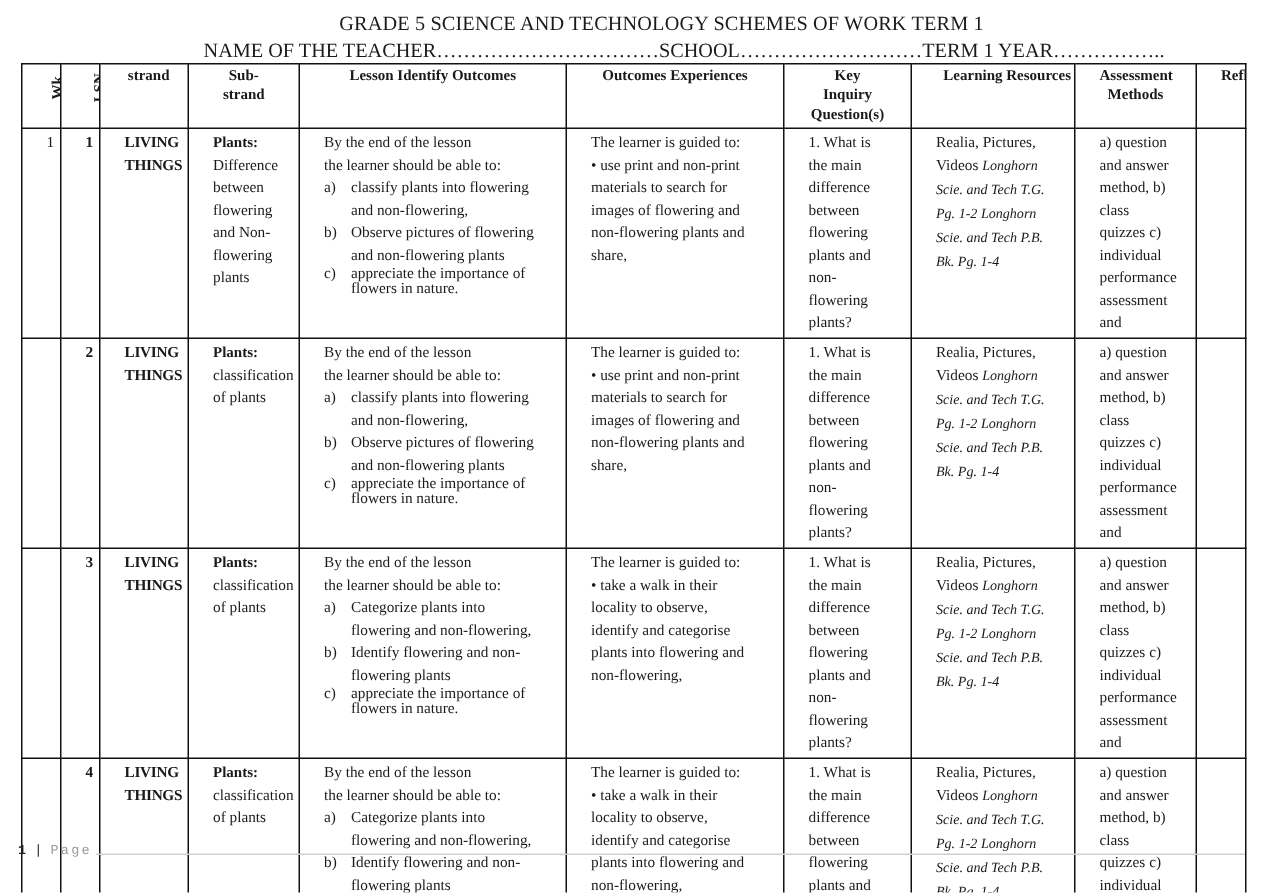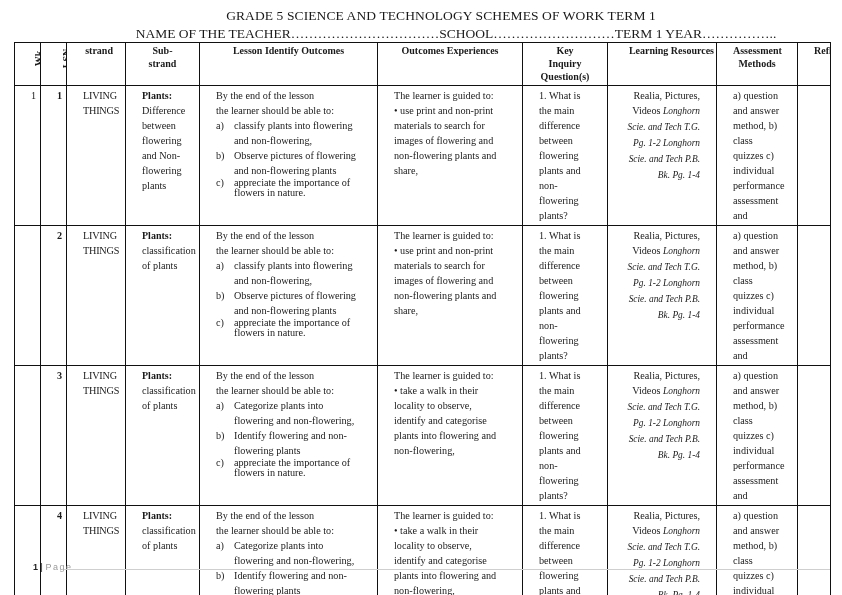--- a/index.html
+++ b/index.html
@@ -16,34 +16,34 @@
   table.sow th { font-weight:bold; text-align:center; height:27px; padding-top:1px;
                  font-size:10px; line-height:13px; }
   table.sow th.strand { text-align:right; padding-right:12px; }
   table.sow th.res { text-align:right; padding-right:2px; }
   table.sow th.refl { text-align:center; }
   .vert { display:inline-block; transform:rotate(-90deg); transform-origin:center;
           margin-top:8px; font-weight:bold; }
   tr.row td { height:113px; }
   tr.row.last td { height:118px; }
   .bold { font-weight:bold; }
-  .strand-cell { font-weight:normal; font-size:10px; line-height:14px; letter-spacing:-0.2px;margin-left:32px; }
+  .strand-cell { font-weight:bold; font-size:10px; line-height:14px; letter-spacing:-0.2px;margin-left:32px; }
   .sub-title { font-weight:bold; font-size:10px; }
   .outcomes { font-size:9.6px; line-height:14.5px; }
   .outcomes .li { display:flex; }
   .outcomes .mk { width:18px; flex:0 0 18px; }
   .outcomes .tx { flex:1; }
   .outcomes .last-li { line-height:10px; }
   .exp { font-size:9.6px; line-height:15px; }
   .kiq { font-size:10.4px; line-height:15.2px; }
-  .res { font-size:10.2px; line-height:14.5px;text-align:right; }
+  .res { font-size:10.2px; line-height:14.5px; }
   .res i { font-size:9.4px; }
   .assess { font-size:10px; line-height:15.2px; }
-  .footer { position:absolute; left:33px; top:562px; font-size:9px;
-            font-family:Liberation Sans, sans-serif; color:#222; }
+  .footer { position:absolute; left:12px; top:562px; font-size:9px;
+            font-family:Liberation Mono, monospace; color:#222; }
   .footer .pg { color:#9a9a9a; letter-spacing:1.5px; }
   .footer-line { position:absolute; left:64px; top:569px; width:766px; height:1px; background:#cfcfcf; }
 </style>
 </head>
 <body>
 
 <div class="title">GRADE 5 SCIENCE AND TECHNOLOGY SCHEMES OF WORK TERM 1</div>
 <div class="subtitle">NAME OF THE TEACHER……………………………SCHOOL………………………TERM 1 YEAR……………..</div>
 
 <table class="sow">

